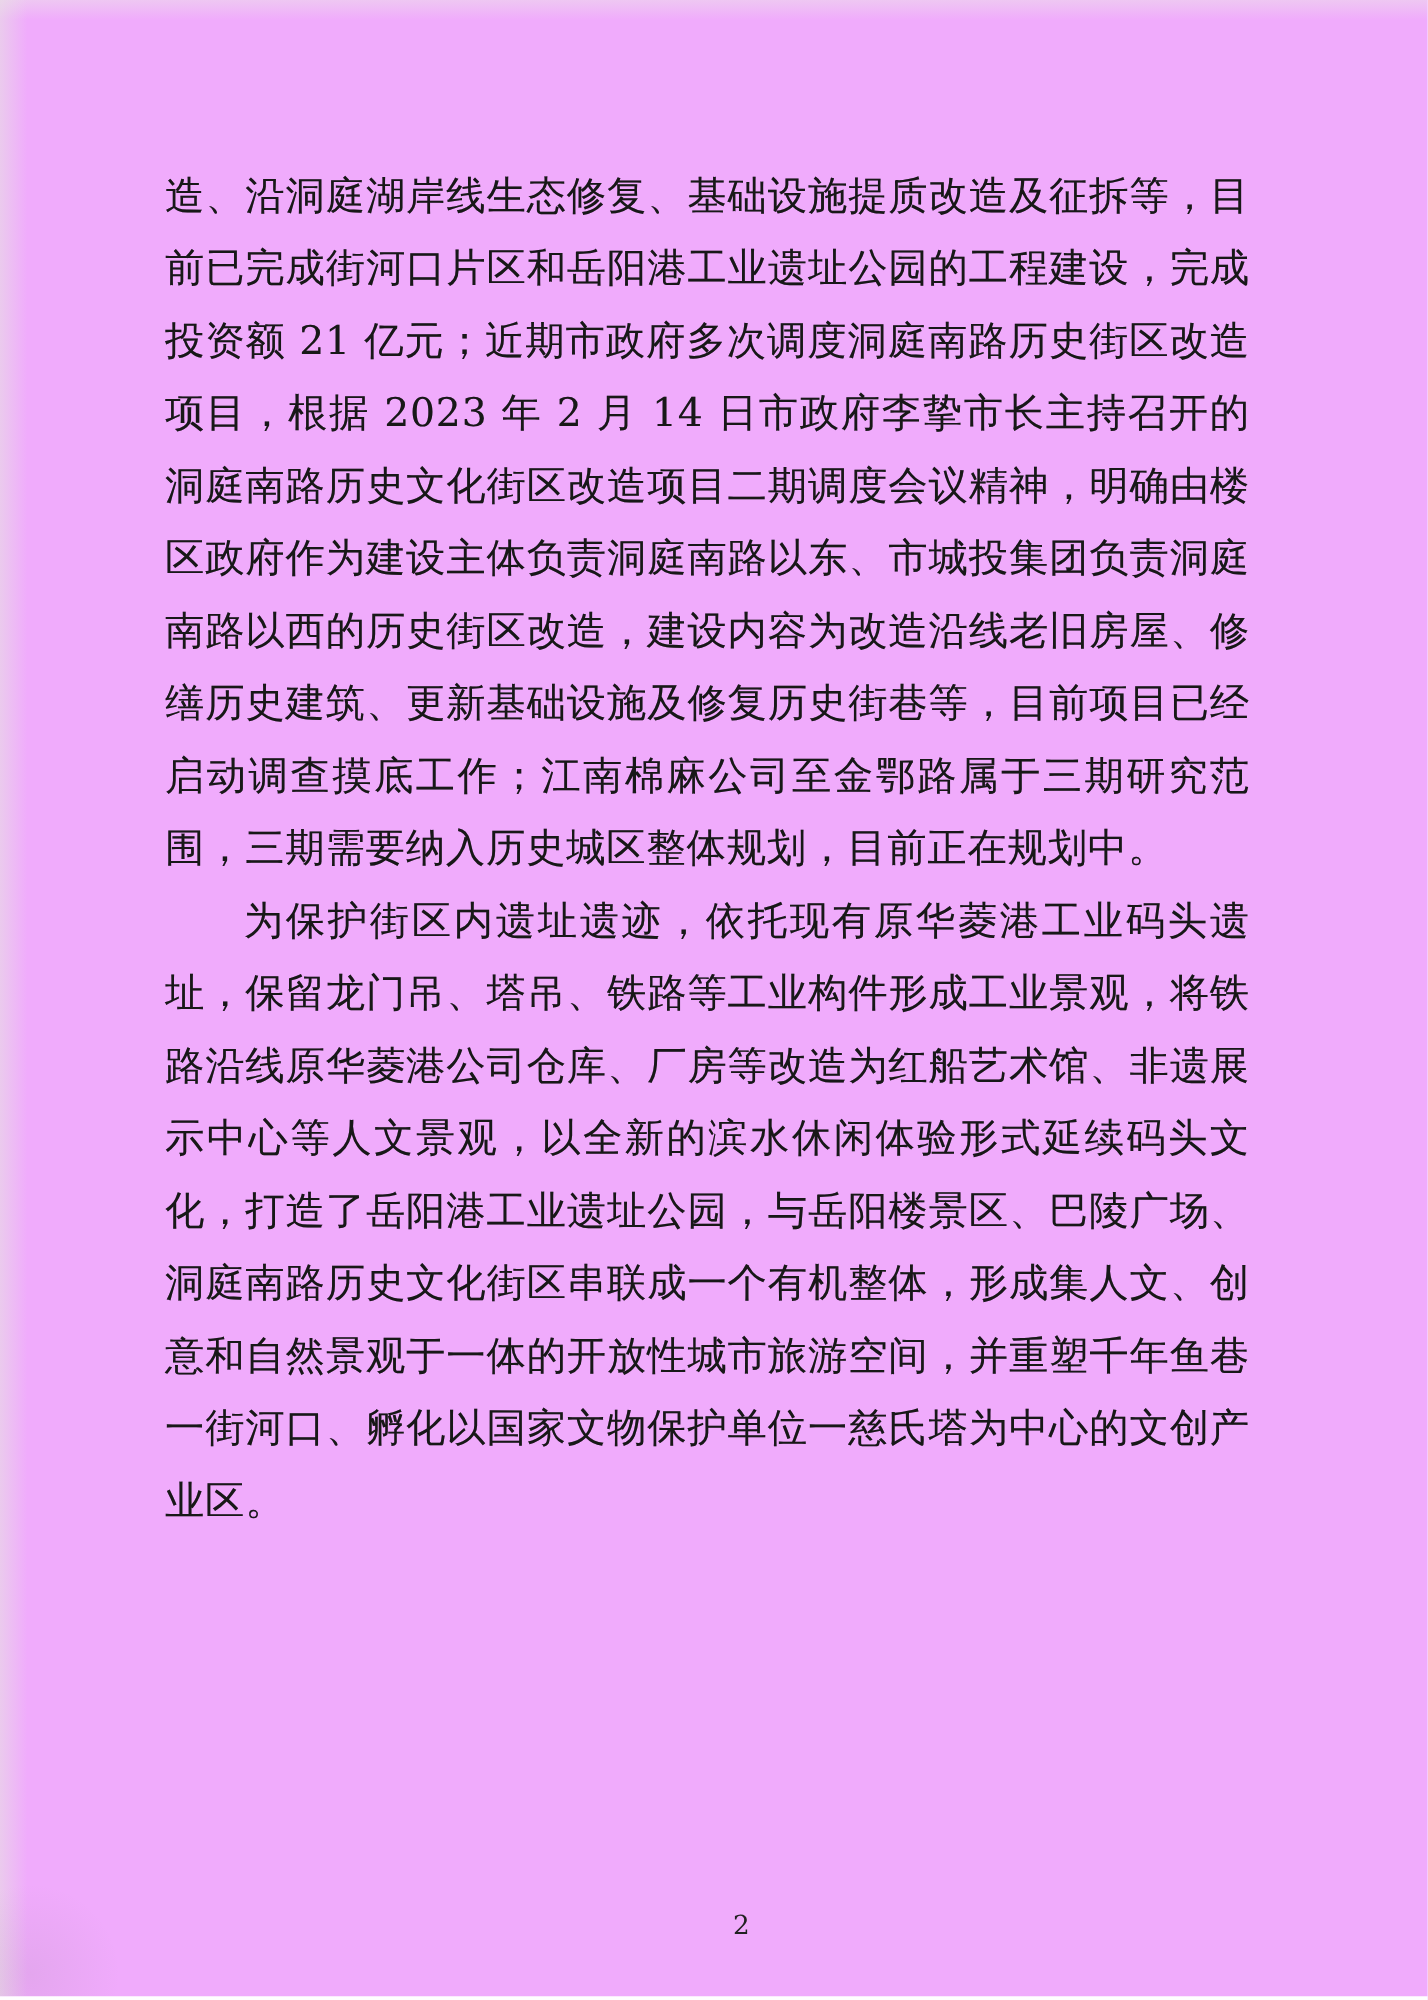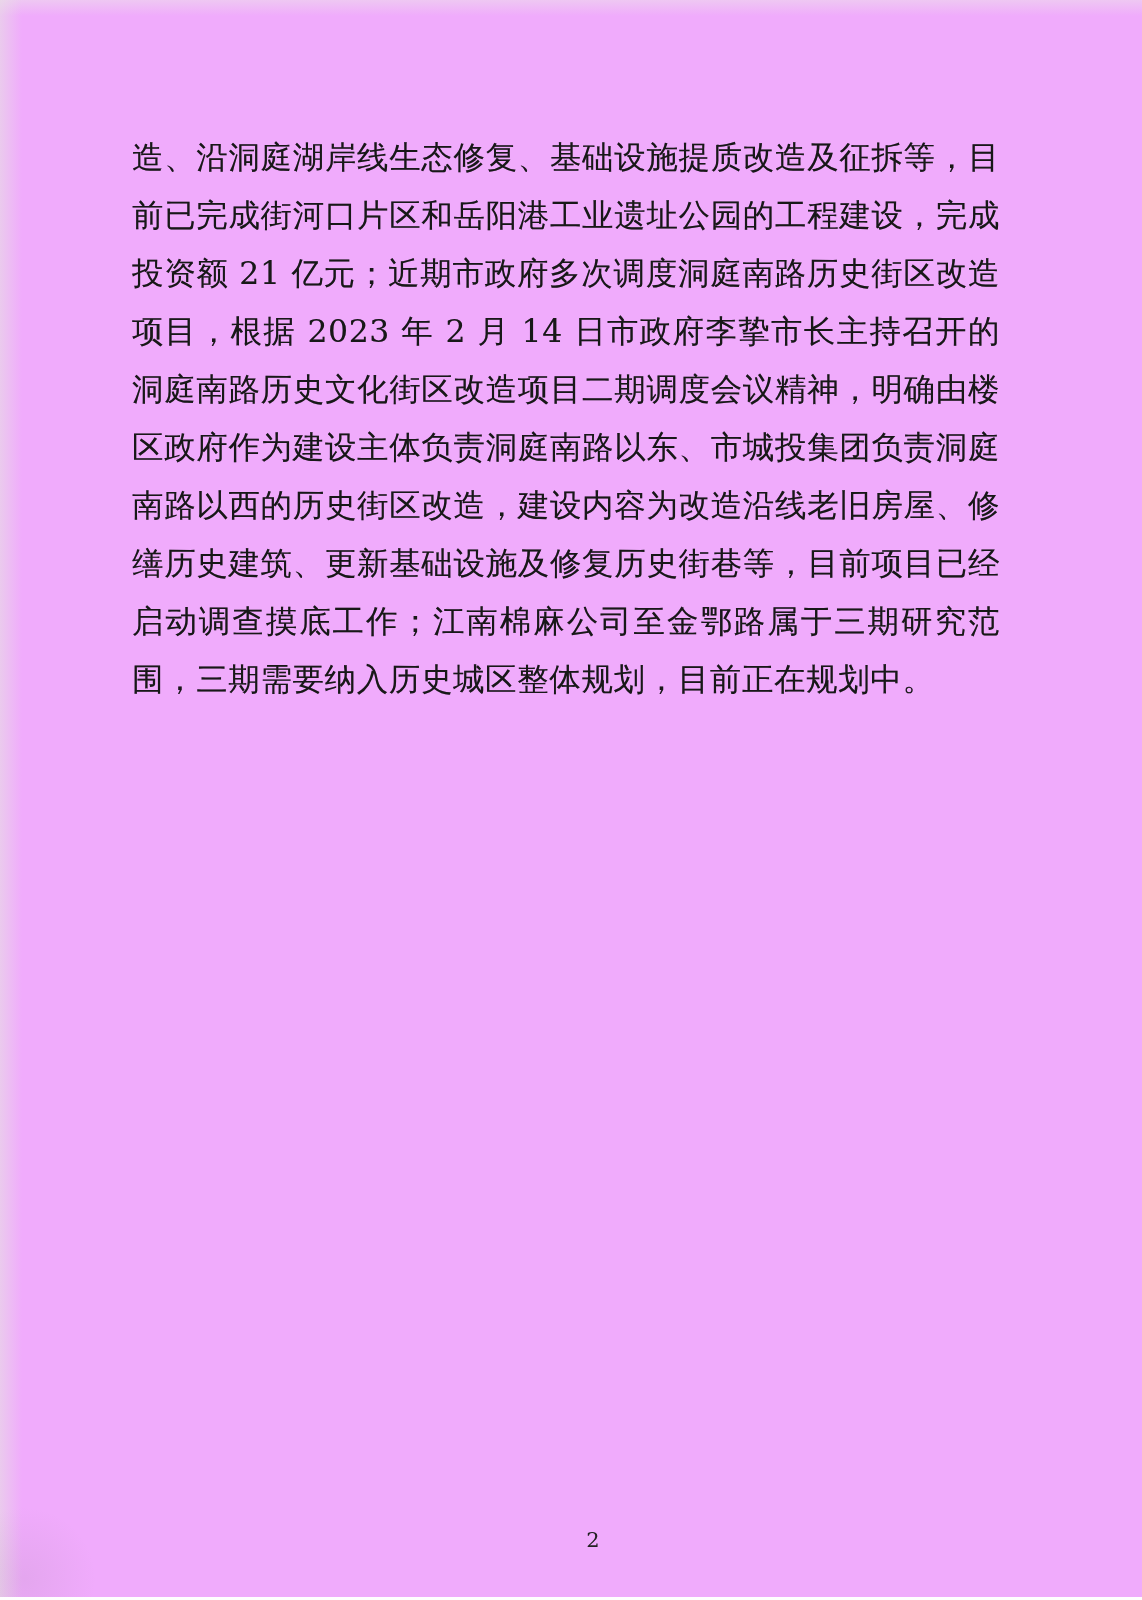--- a/index.html
+++ b/index.html
@@ -71,16 +71,17 @@
     background: radial-gradient(circle at 20% 80%, rgba(120,120,120,0.10) 0%, rgba(255,255,255,0) 60%);
     pointer-events: none;
   }
 </style>
 </head>
 <body>
 
 <div class="page">
   <div class="content">
     <p class="para">造、沿洞庭湖岸线生态修复、基础设施提质改造及征拆等，目前已完成街河口片区和岳阳港工业遗址公园的工程建设，完成投资额 21 亿元；近期市政府多次调度洞庭南路历史街区改造项目，根据 2023 年 2 月 14 日市政府李挚市长主持召开的洞庭南路历史文化街区改造项目二期调度会议精神，明确由楼区政府作为建设主体负责洞庭南路以东、市城投集团负责洞庭南路以西的历史街区改造，建设内容为改造沿线老旧房屋、修缮历史建筑、更新基础设施及修复历史街巷等，目前项目已经启动调查摸底工作；江南棉麻公司至金鄂路属于三期研究范围，三期需要纳入历史城区整体规划，目前正在规划中。</p>
+    <p class="para indent">为保护街区内遗址遗迹，依托现有原华菱港工业码头遗址，保留龙门吊、塔吊、铁路等工业构件形成工业景观，将铁路沿线原华菱港公司仓库、厂房等改造为红船艺术馆、非遗展示中心等人文景观，以全新的滨水休闲体验形式延续码头文化，打造了岳阳港工业遗址公园，与岳阳楼景区、巴陵广场、洞庭南路历史文化街区串联成一个有机整体，形成集人文、创意和自然景观于一体的开放性城市旅游空间，并重塑千年鱼巷一街河口、孵化以国家文物保护单位一慈氏塔为中心的文创产业区。</p>
   </div>
   <div class="page-number">2</div>
   <div class="speckle"></div>
 </div>
 
 </body></html>

